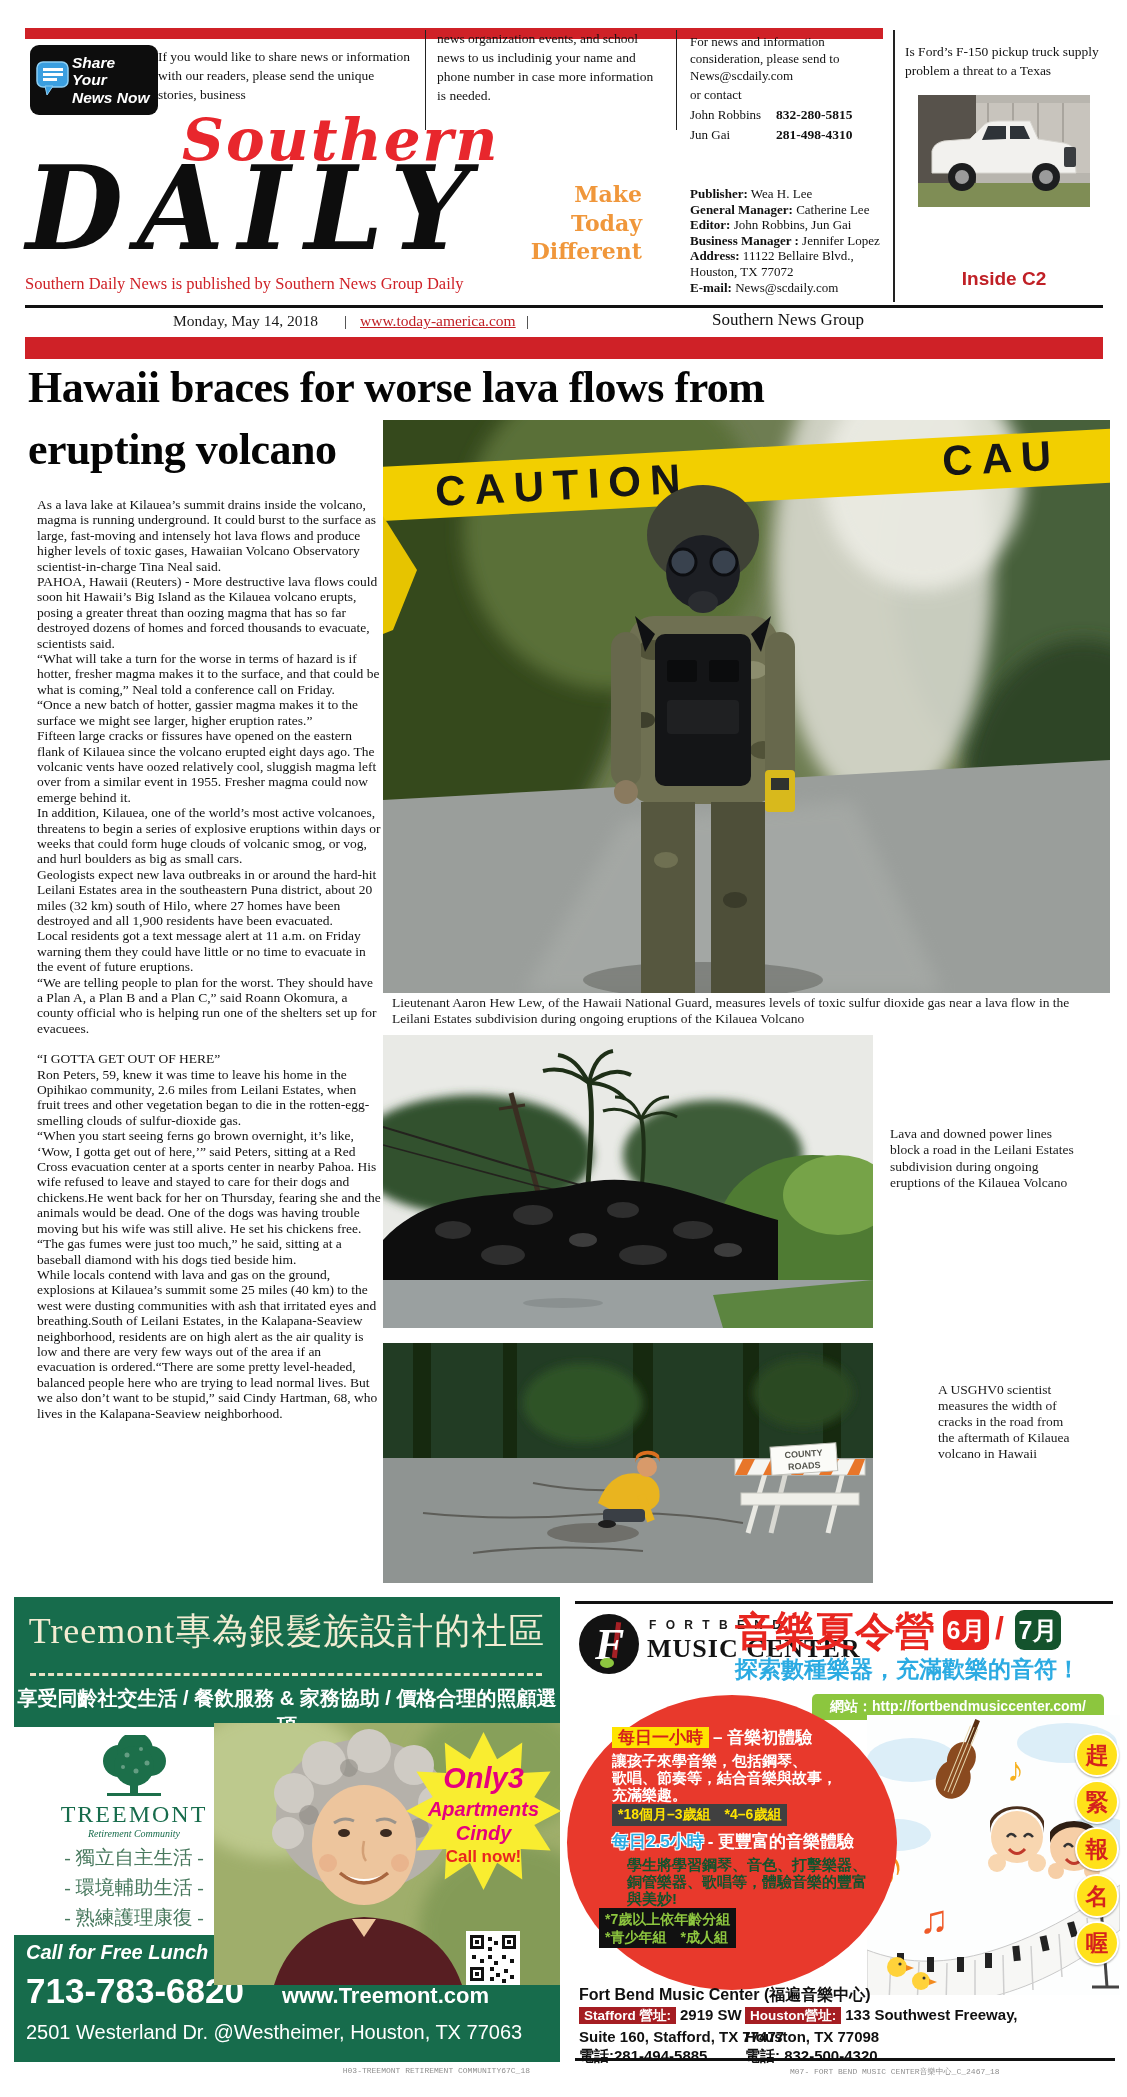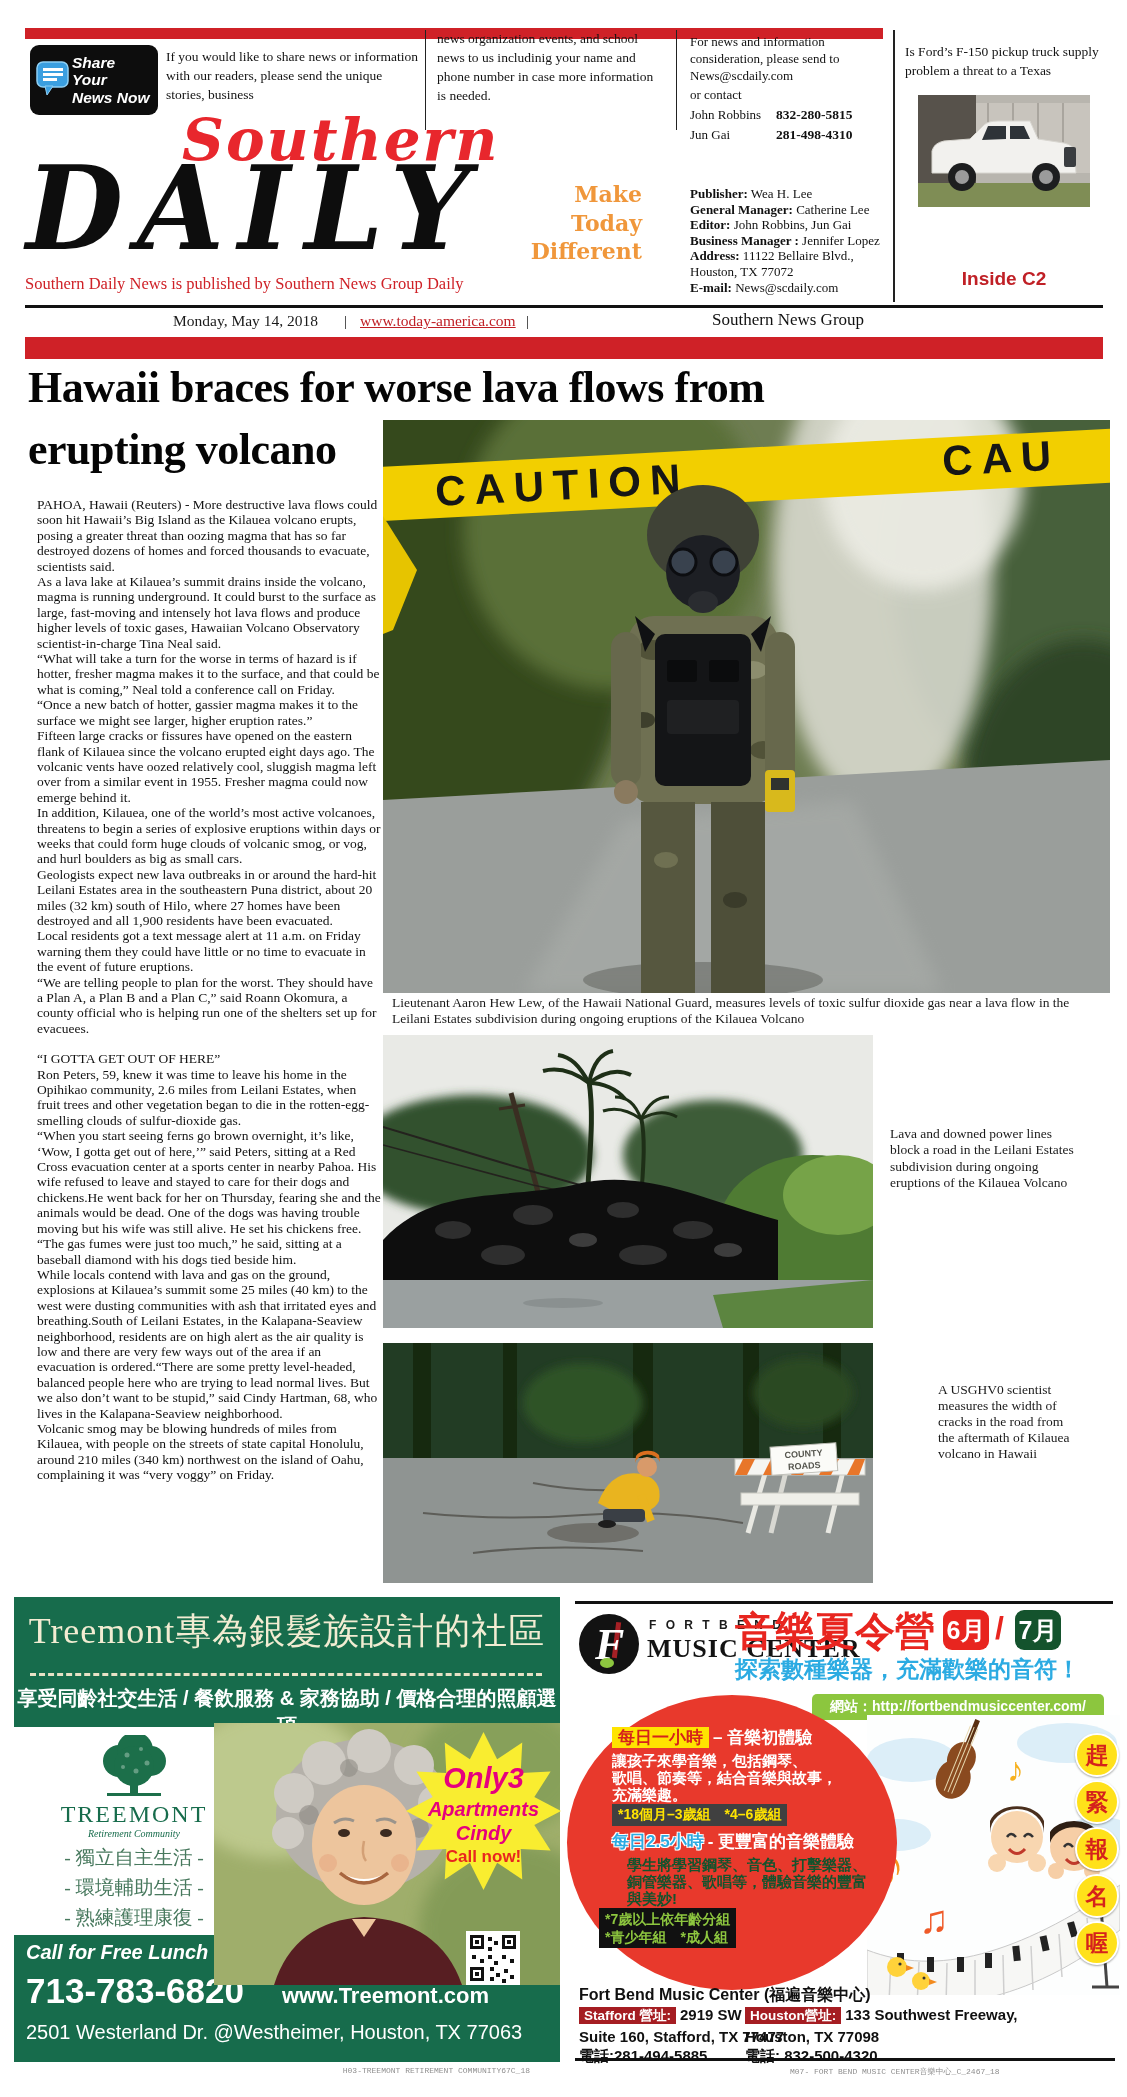--- a/index.html
+++ b/index.html
@@ -50,21 +50,21 @@
       <rect x="7" y="18" width="14" height="3" fill="#fff"></rect>
       <polygon points="9,26 17,26 11,35" fill="#3b9fe0" stroke="#8fd0f5" stroke-width="1"></polygon>
     </svg>
   </span>
   <span class="sans" style="color:#fff;font-weight:bold;font-size:15.5px;line-height:1.12;font-style:italic;">
     <span style="display:block;">Share Your</span>
     <span style="display:block;">News Now</span>
   </span>
 </div>
 
-<div class="abs promo serif" style="left:166px;top:47px;width:252px;">If you would like to share news or information with our readers, please send the unique stories, business</div>
+<div class="abs promo serif" style="left:158px;top:47px;width:252px;">If you would like to share news or information with our readers, please send the unique stories, business</div>
 <div class="abs promo serif" style="left:437px;top:29px;width:228px;">news organization events, and school news to us includinig your name and phone number in case more information is needed.</div>
 
 <div class="abs contact-block serif" style="left:690px;top:34px;width:198px;">
   <div>For news and information consideration, please send to</div>
   <div>News@scdaily.com</div>
   <div style="margin-top:2px;">or contact</div>
   <div class="contact-row" style="margin-top:2px;">
     <span class="nm">John Robbins</span><b>832-280-5815</b>
   </div>
   <div class="contact-row" style="margin-top:3px;">
@@ -121,35 +121,34 @@
 <div class="abs datebar serif" style="left:344px;top:312px;">|</div>
 <div class="abs datebar serif" style="left:360px;top:312px;color:#c02026;text-decoration:underline;">www.today-america.com</div>
 <div class="abs datebar serif" style="left:526px;top:312px;">|</div>
 <div class="abs serif" style="left:712px;top:310px;font-size:17px;">Southern News Group</div>
 <div class="abs redbar" style="left:25px;top:337px;width:1078px;height:22px;"></div>
 
 <div class="abs headline serif" style="left:28px;top:362px;">Hawaii braces for worse lava flows from</div>
 <div class="abs headline serif" style="left:28px;top:424px;">erupting volcano</div>
 
 <div class="abs bodycol serif" style="left:37px;top:497px;">
+  <p>As a lava lake at Kilauea’s summit drains inside the volcano, magma is running underground. It could burst to the surface as large, fast-moving and intensely hot lava flows and produce higher levels of toxic gases, Hawaiian Volcano Observatory scientist-in-charge Tina Neal said.</p>
   <p>PAHOA, Hawaii (Reuters) - More destructive lava flows could soon hit Hawaii’s Big Island as the Kilauea volcano erupts, posing a greater threat than oozing magma that has so far destroyed dozens of homes and forced thousands to evacuate, scientists said.</p>
-  <p>As a lava lake at Kilauea’s summit drains inside the volcano, magma is running underground. It could burst to the surface as large, fast-moving and intensely hot lava flows and produce higher levels of toxic gases, Hawaiian Volcano Observatory scientist-in-charge Tina Neal said.</p>
   <p>“What will take a turn for the worse in terms of hazard is if hotter, fresher magma makes it to the surface, and that could be what is coming,” Neal told a conference call on Friday.</p>
   <p>“Once a new batch of hotter, gassier magma makes it to the surface we might see larger, higher eruption rates.”</p>
   <p>Fifteen large cracks or fissures have opened on the eastern flank of Kilauea since the volcano erupted eight days ago. The volcanic vents have oozed relatively cool, sluggish magma left over from a similar event in 1955. Fresher magma could now emerge behind it.</p>
   <p>In addition, Kilauea, one of the world’s most active volcanoes, threatens to begin a series of explosive eruptions within days or weeks that could form huge clouds of volcanic smog, or vog, and hurl boulders as big as small cars.</p>
   <p>Geologists expect new lava outbreaks in or around the hard-hit Leilani Estates area in the southeastern Puna district, about 20 miles (32 km) south of Hilo, where 27 homes have been destroyed and all 1,900 residents have been evacuated.</p>
   <p>Local residents got a text message alert at 11 a.m. on Friday warning them they could have little or no time to evacuate in the event of future eruptions.</p>
   <p>“We are telling people to plan for the worst. They should have a Plan A, a Plan B and a Plan C,” said Roann Okomura, a county official who is helping run one of the shelters set up for evacuees.</p>
   <p class="subhead">“I GOTTA GET OUT OF HERE”</p>
   <p>Ron Peters, 59, knew it was time to leave his home in the Opihikao community, 2.6 miles from Leilani Estates, when fruit trees and other vegetation began to die in the rotten-egg-smelling clouds of sulfur-dioxide gas.</p>
   <p>“When you start seeing ferns go brown overnight, it’s like, ‘Wow, I gotta get out of here,’” said Peters, sitting at a Red Cross evacuation center at a sports center in nearby Pahoa. His wife refused to leave and stayed to care for their dogs and chickens.He went back for her on Thursday, fearing she and the animals would be dead. One of the dogs was having trouble moving but his wife was still alive. He set his chickens free.</p>
   <p>“The gas fumes were just too much,” he said, sitting at a baseball diamond with his dogs tied beside him.</p>
   <p>While locals contend with lava and gas on the ground, explosions at Kilauea’s summit some 25 miles (40 km) to the west were dusting communities with ash that irritated eyes and breathing.South of Leilani Estates, in the Kalapana-Seaview neighborhood, residents are on high alert as the air quality is low and there are very few ways out of the area if an evacuation is ordered.“There are some pretty level-headed, balanced people here who are trying to lead normal lives. But we also don’t want to be stupid,” said Cindy Hartman, 68, who lives in the Kalapana-Seaview neighborhood.</p>
-  <p>Volcanic smog may be blowing hundreds of miles from Kilauea, with people on the streets of state capital Honolulu, around 210 miles (340 km) northwest on the island of Oahu, complaining it was “very voggy” on Friday.</p>
 </div>
 
 <div class="abs" style="left:383px;top:420px;width:727px;height:573px;">
   <svg width="727" height="573" viewBox="0 0 727 573">
     <defs>
         <filter id="b1">
           <feGaussianBlur stdDeviation="9"></feGaussianBlur>
         </filter>
       </defs>
     <rect width="727" height="573" fill="#6e7d52"></rect>

